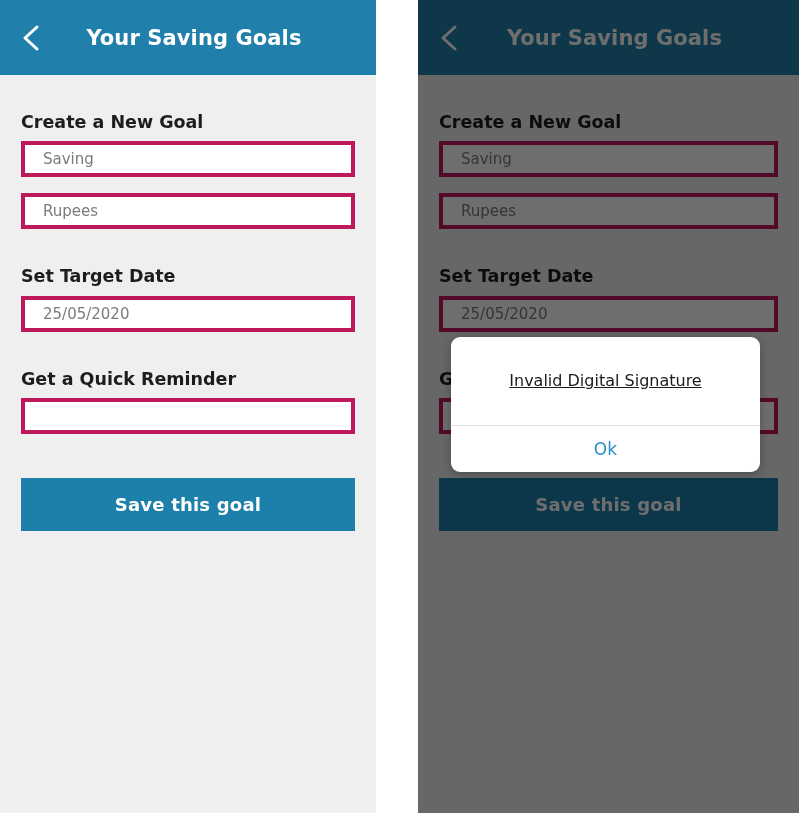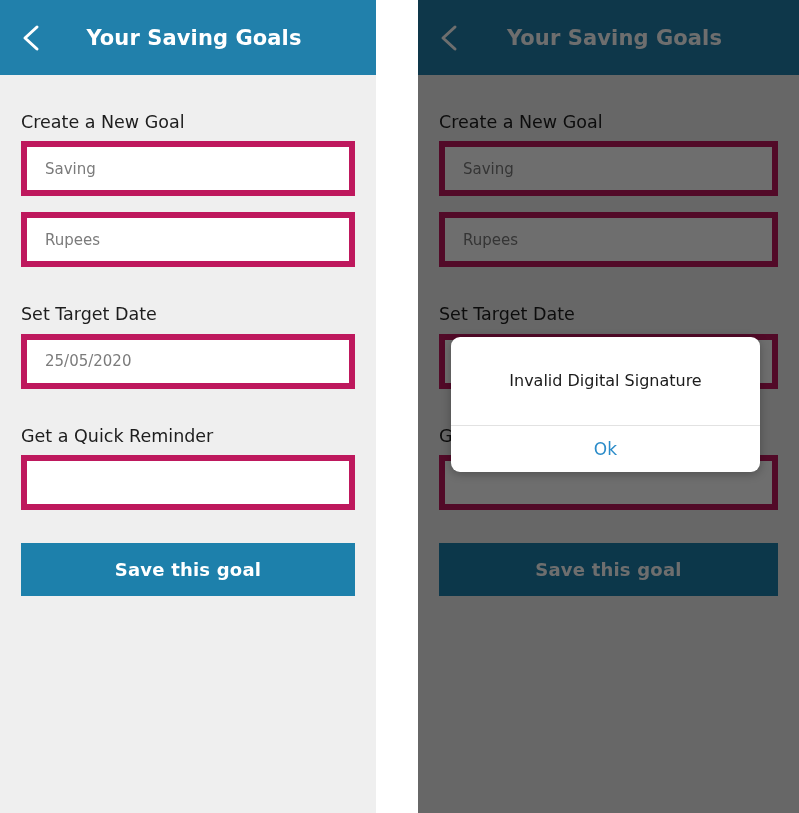--- a/index.html
+++ b/index.html
@@ -63,47 +63,47 @@
     box-sizing: border-box;
   }
 
   .content {
     padding: 0 21px;
   }
 
   .section-label {
     font-size: 17.5px;
     color: #1d1d1d;
-    font-weight: normal;
+    font-weight: bold;
     margin-top: 38px;
     margin-bottom: 9px;
     line-height: 1.1;
   }
   .section-label.first { margin-top: 38px; }
 
   .field {
-    height: 55px;
-    background: #ffffff;
-    border: 6px solid #be185d;
+    height: 36px;
+    background: #ffffff;
+    border: 4px solid #be185d;
     box-sizing: border-box;
     display: flex;
     align-items: center;
     padding: 0 18px;
     margin-bottom: 16px;
   }
   .field .ph {
     font-size: 15px;
     color: #7b7b7b;
   }
   .field.empty { margin-bottom: 0; }
 
   .field-date { margin-bottom: 16px; }
 
   .save-btn {
-    margin-top: 33px;
+    margin-top: 44px;
     height: 53px;
     background: #1d80ab;
     color: #ffffff;
     font-size: 18px;
     font-weight: bold;
     display: flex;
     align-items: center;
     justify-content: center;
     letter-spacing: 0.2px;
   }
@@ -134,20 +134,21 @@
     align-items: center;
     justify-content: center;
     padding: 0 16px;
     box-sizing: border-box;
   }
   .dialog-message {
     font-size: 16px;
     color: #1b1b1b;
     text-align: center;
     line-height: 1.25;
+    text-decoration: underline;
   }
   .dialog-divider {
     height: 1px;
     background: #e2e2e2;
     width: 100%;
   }
   .dialog-action {
     height: 46px;
     display: flex;
     align-items: center;

